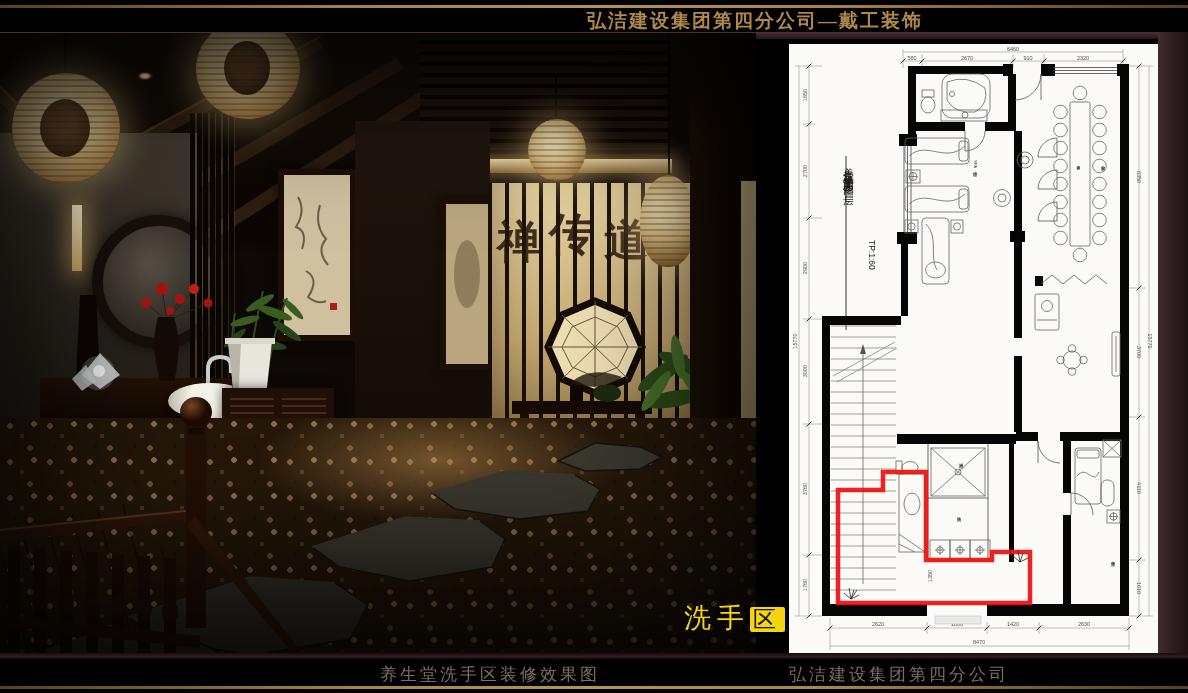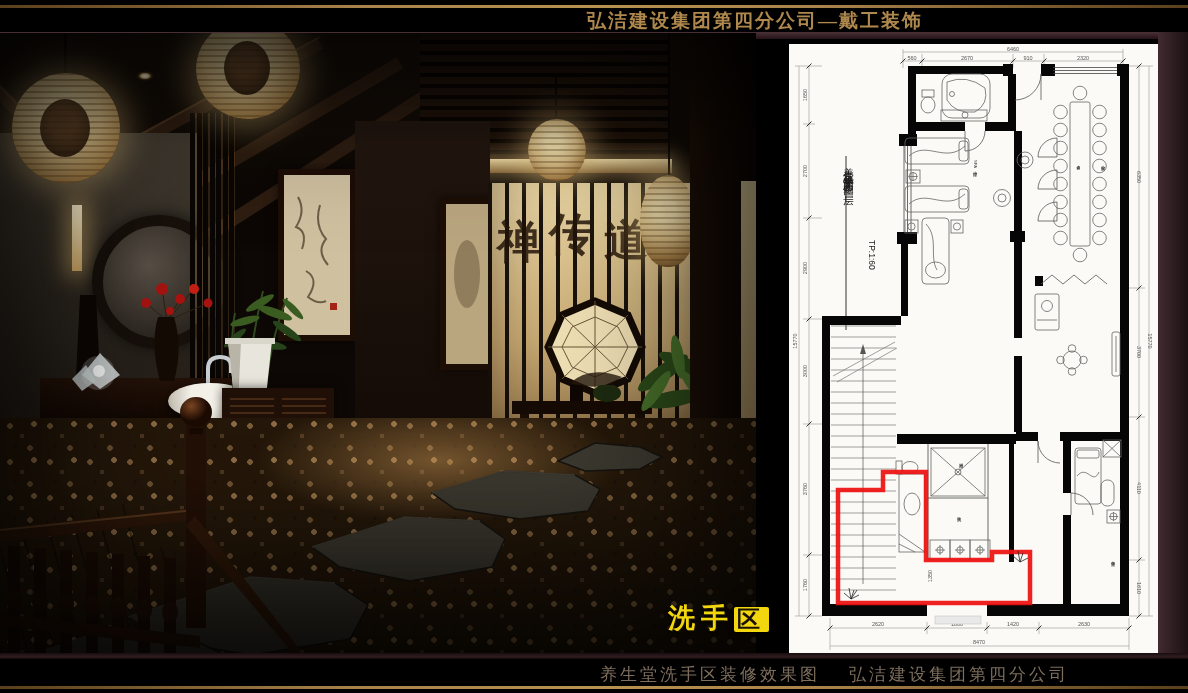--- a/index.html
+++ b/index.html
@@ -3,36 +3,36 @@
 <meta charset="utf-8">
 <style>
   html,body{margin:0;padding:0;background:#000;}
   body{width:1188px;height:693px;position:relative;overflow:hidden;
        font-family:"Liberation Sans","DejaVu Sans",sans-serif;}
   .abs{position:absolute;}
   .goldline{height:3px;background:linear-gradient(90deg,#5a3f1d,#a8824a 30%,#b8924f 50%,#a8824a 70%,#5a3f1d);}
   .hdr{color:#ae884c;font-family:"Liberation Serif","DejaVu Serif",serif;font-size:19px;
        letter-spacing:2px;text-align:center;font-weight:bold;}
   .cap{color:#7e6e5d;font-family:Liberation Sans, sans-serif;font-size:17px;
-       letter-spacing:3px;text-align:right;}
+       letter-spacing:3px;text-align:left;}
   
   #photo{left:0;top:33px;width:756px;height:620px;background:#0d0805;overflow:hidden;}
   .spot{border-radius:50%;background:radial-gradient(closest-side,#fff8e0 20%,#e8c888 45%,rgba(200,150,80,.25) 70%,transparent);}
   .lamp{border-radius:50%;background:
      repeating-linear-gradient(180deg,rgba(90,60,22,.35) 0 2px,transparent 2px 6px),
      radial-gradient(circle at 45% 38%,#f0dfae 15%,#d9bd85 45%,#a27c44 75%,#5f4322);
      box-shadow:0 0 30px 8px rgba(235,200,130,.45);}
   .lampcore{border-radius:50%;background:radial-gradient(circle at 45% 40%,#4e2d13 30%,#241204 75%);opacity:.85;}
   .cord{background:#0a0603;}
   .glyph{font-family:"Liberation Serif","DejaVu Serif",serif;font-weight:bold;color:#241509;
          opacity:.85;font-size:44px;filter:blur(.3px);}
   .slatsV:after{content:"";position:absolute;inset:0;
      background:repeating-linear-gradient(90deg,rgba(12,6,3,.93) 0 4px,transparent 4px 17px);}
   .frame{border:6px solid #1c0d05;background:#cfc0a0;box-shadow:0 0 10px rgba(0,0,0,.6);}
-  .wash-label{font-family:"Liberation Serif","DejaVu Serif",serif;font-weight:bold;}
+  .wash-label{font-family:"Liberation Serif","DejaVu Serif",serif;font-weight:normal;margin-left:16px;}
   .wash-label .yl{color:#f2d60e;font-size:27px;text-shadow:1px 1px 0 #201500,-1px 1px 2px #000;}
   .wash-label .bx{background:#f2d60e;color:#191104;font-size:23px;padding:0 3px;border-radius:2px;
                   box-shadow:0 0 6px rgba(0,0,0,.8);}
   
   #plan{left:789px;top:44px;width:369px;height:609px;background:#fbfaf6;}
   #plan svg{display:block;}
   .dim{font:5.5px "Liberation Sans",sans-serif;fill:#555;}
   .rlabel{font:4.2px "Liberation Sans",sans-serif;fill:#333;}
   text.vert{writing-mode:vertical-rl;}
 </style>

